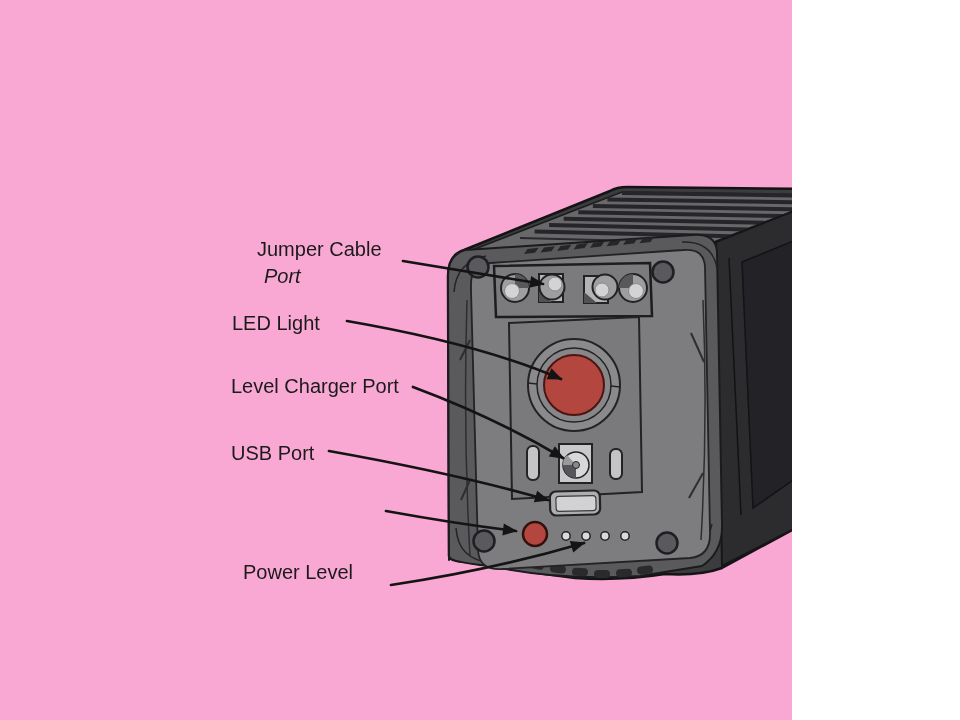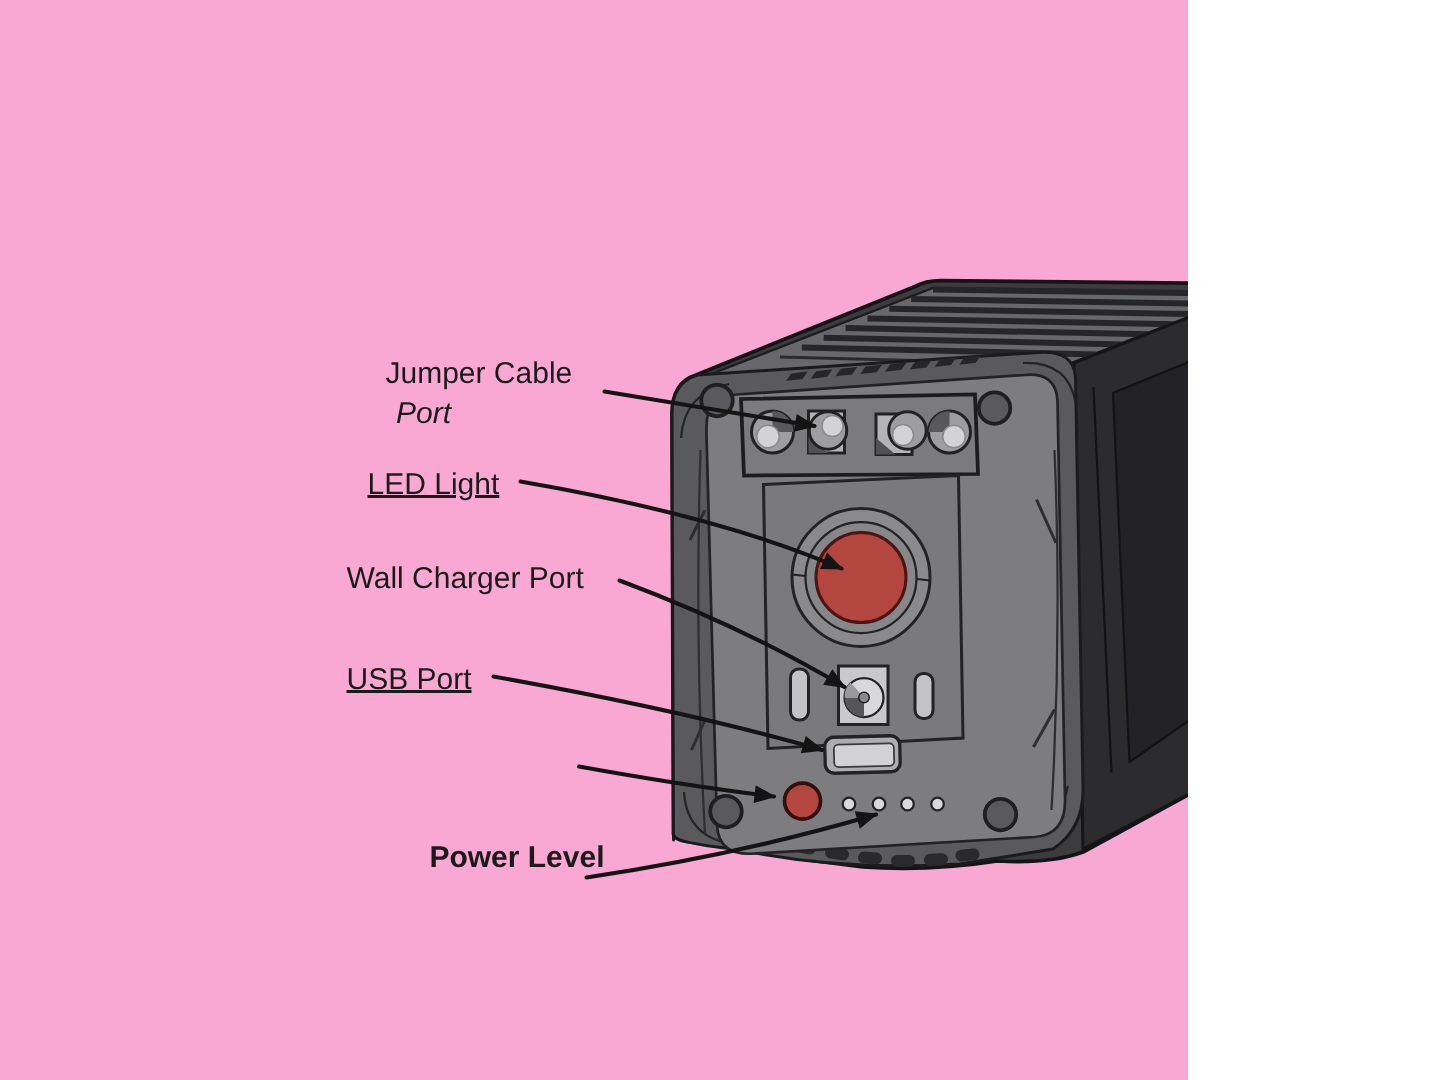--- a/index.html
+++ b/index.html
@@ -2,21 +2,21 @@
 <html><head>
 <meta charset="utf-8">
 <style>
   html,body{margin:0;padding:0;background:#ffffff;}
   #canvas{position:relative;width:792px;height:720px;background:#f9a8d4;overflow:hidden;
           font-family:"Liberation Sans","DejaVu Sans",sans-serif;}
   #device-svg{position:absolute;left:0;top:0;}
   .callout-label{position:absolute;font-size:20px;line-height:27px;color:#1b1b1b;white-space:nowrap;}
   .callout-label .ln{display:block;}
   #label-jumper .ln2{margin-left:7px;font-style:italic;}
-  #label-plevel{width:160px;text-align:right;font-weight:bold;}
+  #label-plevel{width:160px;text-align:left;}
 </style>
 </head>
 <body>
 
 <div id="canvas">
 
   <svg id="device-svg" width="960" height="720" viewBox="0 0 960 720">
     <defs>
       <marker id="ah" markerWidth="17" markerHeight="13" refX="14" refY="6.5" orient="auto" markerUnits="userSpaceOnUse">
         <path d="M1,0.5 L15.5,6.5 L1,12.5 Z" fill="#141414"></path>
@@ -164,29 +164,29 @@
       <path d="M 386,511 Q 458,524 516,531" marker-end="url(#ah)"></path>
       <path d="M 391,585 Q 492,570 584,543" marker-end="url(#ah)"></path>
     </g>
   </svg>
 
   <div class="callout-label" id="label-jumper" style="left:257px;top:236px;">
     <span class="ln ln1">Jumper Cable</span>
     <span class="ln ln2">Port</span>
   </div>
 
-  <div class="callout-label" style="left:245px;top:310px;text-decoration:underline;">
+  <div class="callout-label" style="left:232px;top:310px;">
     <span class="ln">LED Light</span>
   </div>
 
   <div class="callout-label" style="left:231px;top:373px;">
-    <span class="ln">Wall Charger Port</span>
+    <span class="ln">Level Charger Port</span>
   </div>
 
-  <div class="callout-label" style="left:231px;top:440px;text-decoration:underline;">
+  <div class="callout-label" style="left:231px;top:440px;">
     <span class="ln">USB Port</span>
   </div>
 
 
   <div class="callout-label" id="label-plevel" style="left:243px;top:559px;">
     <span class="ln">Power Level</span>
   </div>
 
 </div>
 

